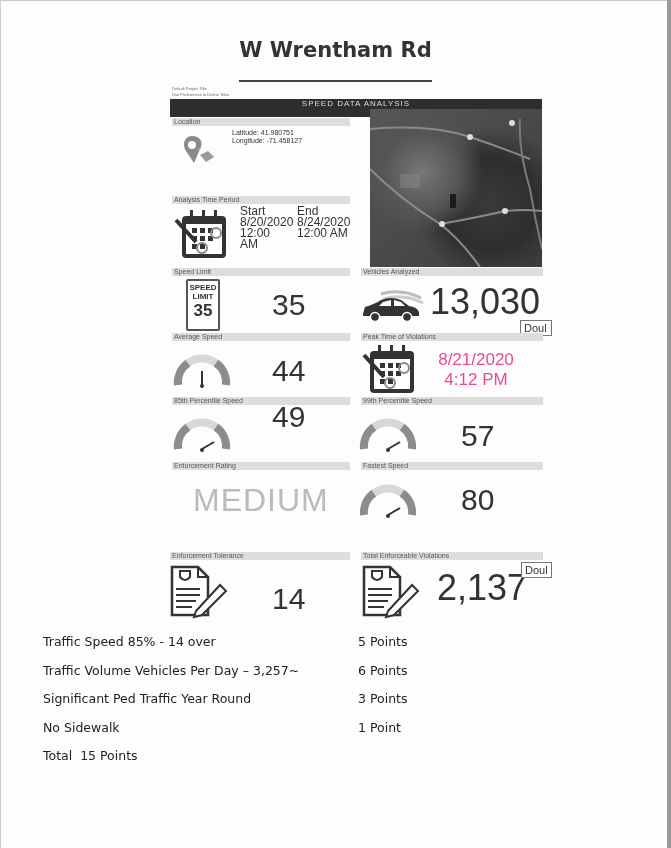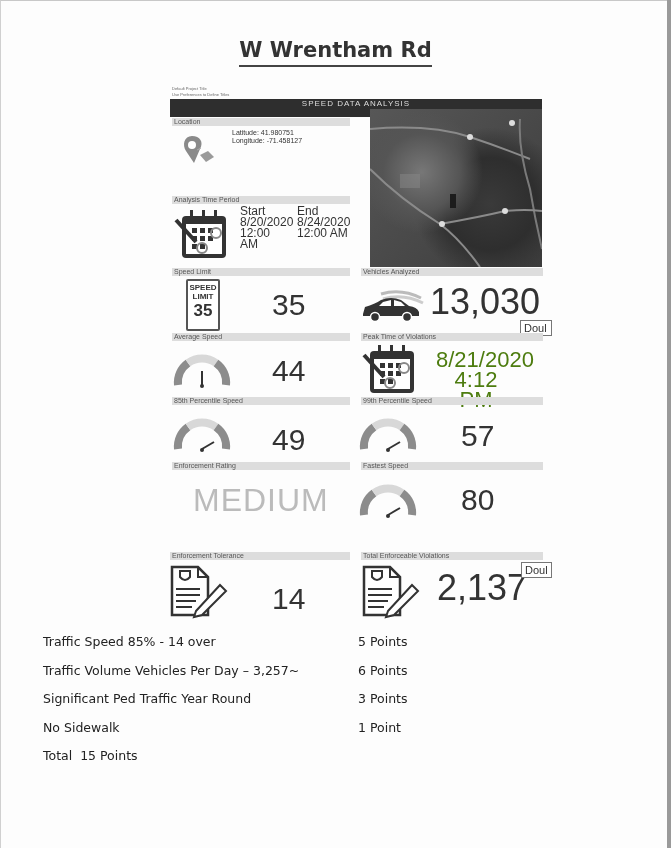--- a/index.html
+++ b/index.html
@@ -1,40 +1,40 @@
 <!DOCTYPE html>
 <html><head>
 <meta charset="utf-8">
 <style>
   html, body { margin:0; padding:0; }
   body { width:671px; height:848px; background:#fff; position:relative; overflow:hidden; font-family:"Liberation Sans", sans-serif; color:#222; }
   .page { position:absolute; left:0; top:0; width:667px; height:847px; border-top:1px solid #c8c8c8; border-left:1px solid #d0d0d0; background:#fdfdfd; }
   .page-edge { position:absolute; left:667px; top:0; width:4px; height:848px; background:#9a9a9a; }
   .title { position:absolute; left:0; width:671px; top:38px; text-align:center; font-family:"DejaVu Sans", sans-serif; font-weight:bold; font-size:21px; color:#333; }
-  .title span { border-bottom:2px solid #444; padding-bottom:3px; }
+  .title span { border-bottom:2px solid #444; padding-bottom:18px; }
   .tiny { position:absolute; font-size:4px; color:#666; line-height:5px; }
   .banner { position:absolute; left:170px; top:99px; width:372px; height:18px; background:#2e2e2e; color:#ddd; font-size:8px; text-align:center; line-height:9px; letter-spacing:1px; }
 
   .sec-label { position:absolute; height:8px; background:#ddd; font-size:7px; line-height:8px; color:#555; padding-left:2px; white-space:nowrap; overflow:hidden; }
 
   .map { position:absolute; left:370px; top:109px; width:172px; height:158px; background:#4a4a4a;
     background-image: radial-gradient(circle at 30% 40%, #777 0, #555 25%, transparent 40%),
                       radial-gradient(circle at 70% 60%, #3a3a3a 0, #2e2e2e 30%, transparent 50%),
                       linear-gradient(135deg,#575757,#3c3c3c);
     overflow:hidden; }
   .map svg { position:absolute; left:0; top:0; }
 
   .small-text { position:absolute; font-size:7px; color:#333; line-height:9px; }
   .date-col { position:absolute; font-size:12px; color:#333; line-height:11px; }
 
   .big-num { position:absolute; font-size:30px; color:#333; line-height:32px; }
   .big-num.lg { font-size:36px; }
   .rating { position:absolute; font-size:32px; color:#bbb; letter-spacing:1px; }
 
-  .peak { position:absolute; font-size:22px; color:#4d7c0f; text-align:center; line-height:20px; }
+  .peak { position:absolute; font-size:17px; color:#ec4899; text-align:center; line-height:20px; }
 
   .tooltip { position:absolute; border:1px solid #777; background:#fff; font-size:11px; padding:1px 3px; color:#333; overflow:hidden; white-space:nowrap; }
 
   .icon { position:absolute; }
 
   .bottom-list { position:absolute; left:43px; top:634px; font-family:"DejaVu Sans", sans-serif; font-size:12.5px; color:#222; }
   .row { position:absolute; white-space:nowrap; }
   .row .pts { position:absolute; left:315px; }
 </style>
 </head>
@@ -164,21 +164,21 @@
 </div>
 
 <div class="sec-label" style="left:172px;top:397px;width:176px;">85th Percentile Speed</div>
 <svg class="icon" style="left:172px;top:413px;" width="60" height="40" viewBox="0 0 60 40">
   <path d="M6 36 A24 24 0 0 1 16 14" stroke="#8c8c8c" stroke-width="8" fill="none"></path>
   <path d="M16 14 A24 24 0 0 1 44 14" stroke="#d8d8d8" stroke-width="8" fill="none"></path>
   <path d="M44 14 A24 24 0 0 1 54 36" stroke="#8c8c8c" stroke-width="8" fill="none"></path>
   <line x1="30" y1="36" x2="42" y2="29" stroke="#333" stroke-width="2"></line>
   <circle cx="30" cy="37" r="2" fill="#333"></circle>
 </svg>
-<div class="big-num" style="left:272px;top:424px;">49</div>
+<div class="big-num" style="left:272px;top:401px;">49</div>
 
 <div class="sec-label" style="left:361px;top:397px;width:180px;">99th Percentile Speed</div>
 <svg class="icon" style="left:358px;top:413px;" width="60" height="40" viewBox="0 0 60 40">
   <path d="M6 36 A24 24 0 0 1 16 14" stroke="#8c8c8c" stroke-width="8" fill="none"></path>
   <path d="M16 14 A24 24 0 0 1 44 14" stroke="#d8d8d8" stroke-width="8" fill="none"></path>
   <path d="M44 14 A24 24 0 0 1 54 36" stroke="#8c8c8c" stroke-width="8" fill="none"></path>
   <line x1="30" y1="36" x2="42" y2="29" stroke="#333" stroke-width="2"></line>
   <circle cx="30" cy="37" r="2" fill="#333"></circle>
 </svg>
 <div class="big-num" style="left:461px;top:420px;">57</div>

